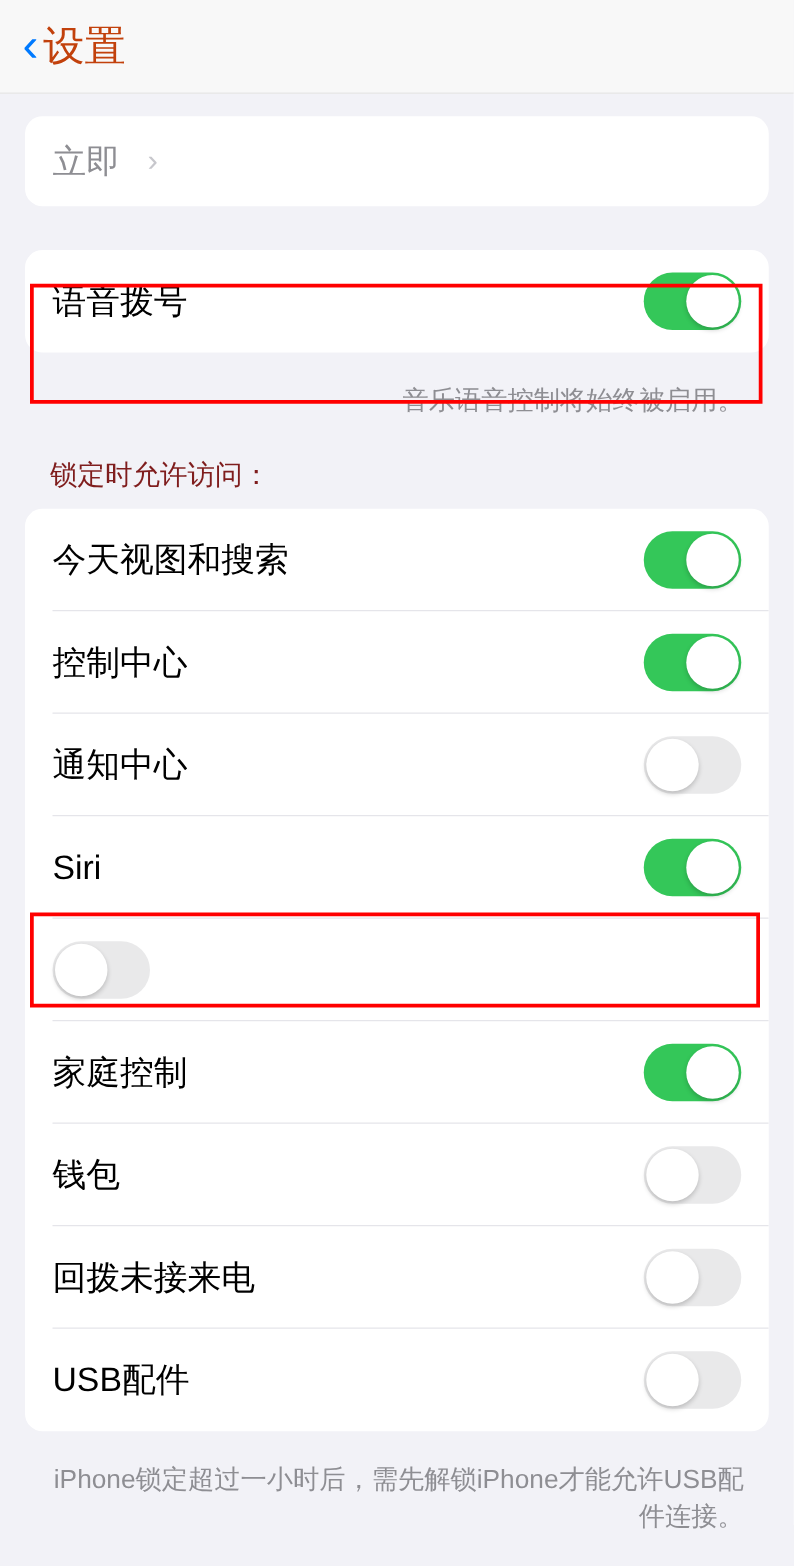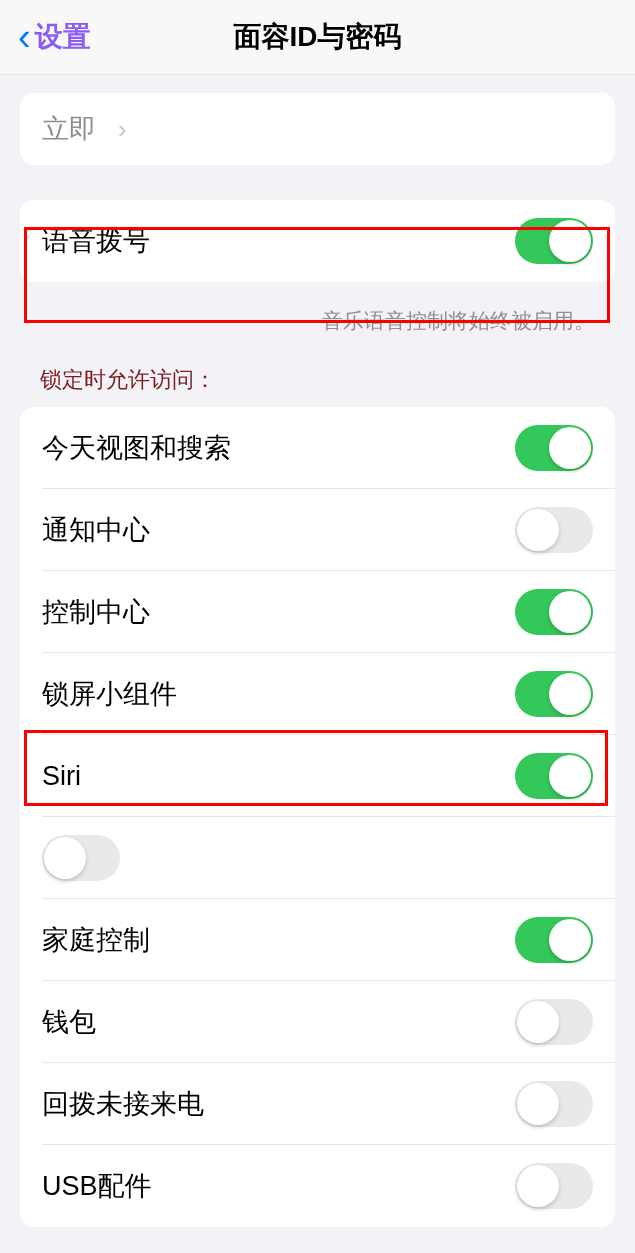--- a/index.html
+++ b/index.html
@@ -29,23 +29,23 @@
       cursor: pointer;
     }
     .back-chevron {
       color: #007aff;
       font-size: 38px;
       font-weight: 300;
       line-height: 1;
       margin-right: 4px;
     }
     .back-text {
-      color: #8b5cf6;
-      font-size: 28px;
-      font-weight: 700;
+      color: #c2410c;
+      font-size: 33px;
+      font-weight: 400;
     }
     .header-title {
       position: absolute;
       left: 50%;
       transform: translateX(-50%);
       font-size: 28px;
       font-weight: 600;
       color: #000;
     }
     .content {
@@ -156,21 +156,20 @@
     }
   </style>
 </head>
 <body>
 
 <div class="header">
   <div class="back-button">
     <span class="back-chevron">‹</span>
     <span class="back-text">设置</span>
   </div>
-  <div class="header-title">面容ID与密码</div>
 </div>
 
 <div class="content">
 
   <div class="section">
     <div class="row">
       <div class="row-value-wrap">
         <span class="row-value">立即</span>
         <span class="chevron-right">›</span>
       </div>
@@ -189,34 +188,28 @@
 
   <div class="group-header">锁定时允许访问：</div>
   <div class="section section-group2" id="lock-access-list">
   <div class="row">
         <span class="row-label">今天视图和搜索</span>
         <div class="toggle on">
           <div class="toggle-knob"></div>
         </div>
       </div>
       <div class="row">
+        <span class="row-label">控制中心</span>
+        <div class="toggle on">
+          <div class="toggle-knob"></div>
+        </div>
+      </div>
+      <div class="row">
         <span class="row-label">通知中心</span>
         <div class="toggle off">
-          <div class="toggle-knob"></div>
-        </div>
-      </div>
-      <div class="row">
-        <span class="row-label">控制中心</span>
-        <div class="toggle on">
-          <div class="toggle-knob"></div>
-        </div>
-      </div>
-      <div class="row">
-        <span class="row-label">锁屏小组件</span>
-        <div class="toggle on">
           <div class="toggle-knob"></div>
         </div>
       </div>
       <div class="row">
         <span class="row-label">Siri</span>
         <div class="toggle on">
           <div class="toggle-knob"></div>
         </div>
       </div>
       <div class="row">

